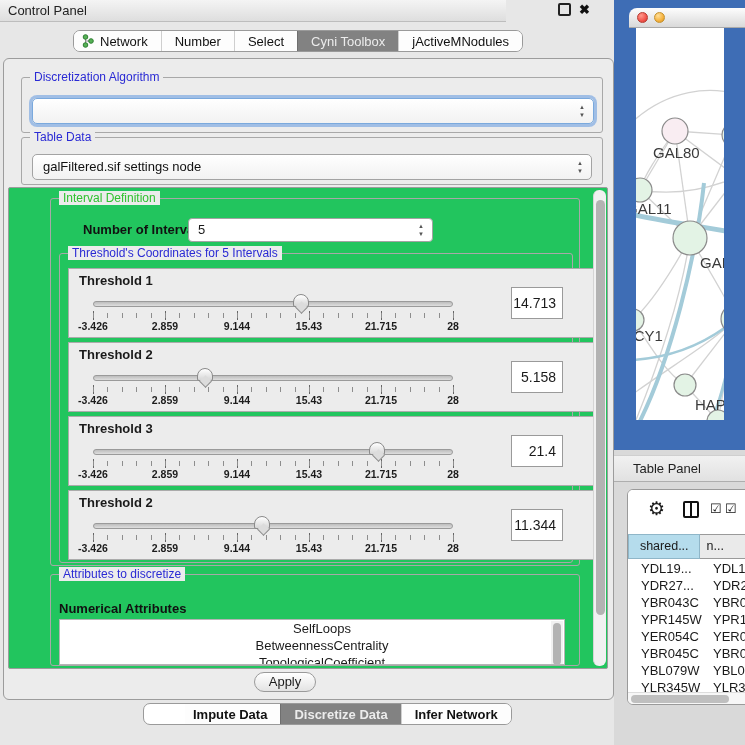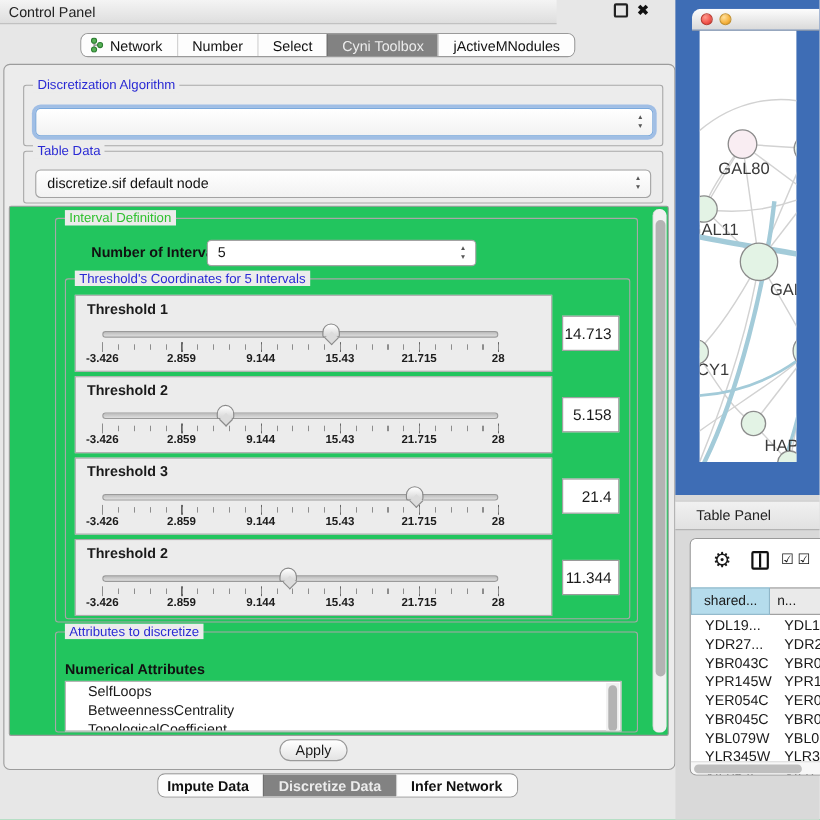--- a/index.html
+++ b/index.html
@@ -49,21 +49,21 @@
   #vscroll { position:absolute; right:1px; top:2px; bottom:2px; width:13px; background:#f1f1f1;
     border-left:1px solid #d5d5d5; border-radius:6px; }
   #vscroll .vthumb { position:absolute; left:2px; top:10px; width:9px; height:415px;
     background:#b3b3b3; border-radius:5px; }
 
   .bold13 { font-size:13px; font-weight:bold; color:#111; }
 
   .spinnerbox { position:absolute; background:#fff; border:1px solid #a3a3a3; border-radius:4px;
     font-size:13px; line-height:22px; padding-left:9px; }
 
-  .thr-box { position:absolute; left:8px; width:434px; height:70px; border:1px solid #ababab;
+  .thr-box { position:absolute; left:8px; width:536px; height:70px; border:1px solid #ababab;
     background:#ececec; }
   .thr-title { position:absolute; left:10px; top:4px; font-size:13px; font-weight:bold; }
   .track { position:absolute; left:24px; top:32px; width:360px; height:6px;
     background:linear-gradient(#bdbdbd,#dedede); border:1px solid #9a9a9a; border-radius:4px; }
   .thumb { position:absolute; top:25px; width:16px; height:13px;
     background:linear-gradient(#ffffff,#d6d6d6); border:1px solid #8a8a8a;
     border-radius:8px 8px 2px 2px; z-index:2; }
   .thumb::after { content:""; position:absolute; left:3.5px; top:8px; width:8px; height:8px;
     background:#dcdcdc; border-right:1px solid #8a8a8a; border-bottom:1px solid #8a8a8a;
     transform:rotate(45deg); }
@@ -72,31 +72,31 @@
   .ticks-minor { position:absolute; left:24px; top:44px; width:361px; height:5px;
     background:repeating-linear-gradient(to right,#8d8d8d 0 1px,transparent 1px 14.4px); }
   .ticklabels { position:absolute; left:24px; top:51px; width:360px; height:14px;
     font-size:10.5px; font-weight:bold; color:#1c1c1c; }
   .ticklabels span { position:absolute; transform:translateX(-50%); }
   .valuebox { position:absolute; left:442px; top:18px; width:52px; height:32px; background:#fff;
     border:1px solid #9a9a9a; font-size:14px; line-height:30px; text-align:right; padding-right:6px; }
 
   #attr-list { position:absolute; left:8px; top:44px; width:506px; height:46px; background:#fff;
     border:1px solid #b5b5b5; overflow:hidden; font-size:13px; }
-  #attr-list .row { padding-left:20px; line-height:17px; }
+  #attr-list .row { padding-left:20px; line-height:17px;text-align:center; }
   #attr-scroll { position:absolute; right:1px; top:1px; width:12px; height:60px; background:#f1f1f1; }
   #attr-scroll .vthumb { position:absolute; left:2px; top:2px; width:8px; height:42px;
     background:#b3b3b3; border-radius:4px; }
 
   #apply-btn { left:250px; top:613px; width:62px; height:20px;
     background:linear-gradient(#ffffff,#e3e3e3); border:1px solid #9a9a9a; border-radius:10px;
     font-size:13px; text-align:center; line-height:18px; }
 
   #bottom-tabs { left:143px; top:703px; height:22px; display:flex; border:1px solid #9a9a9a;
-    border-radius:7px; overflow:hidden; background:#fff; font-size:13px; font-weight:bold; }
+    border-radius:7px; overflow:hidden; background:#fff; font-size:13px; font-weight:bold;padding-left:41px; }
 
   
   #right-backdrop { left:614px; top:0; width:131px; height:745px; background:#d9d9d9; }
   #net-window { left:614px; top:0; width:131px; height:450px; background:#3e6db5; }
   #net-titlebar { left:15px; top:8px; width:116px; height:20px;
     background:linear-gradient(#fdfdfd,#d9d9d9); border-bottom:1px solid #aaa;
     border-radius:8px 0 0 0; }
   .light { position:absolute; top:4px; width:11px; height:11px; border-radius:50%; }
   #net-canvas { left:22px; top:28px; width:88px; height:392px; background:#fff; overflow:hidden; }
 
@@ -172,21 +172,21 @@
         <span>▲</span>
           <span>▼</span>
       </span>
     </div>
   </div>
 
 
   <div class="group" style="left:17px; top:78px; width:582px; height:48px;">
     <div class="legend blue">Table Data</div>
     <div class="combo" style="left:10px; top:16px; width:560px; height:26px;">
-      <span>discretize.sif default node</span>
+      <span>galFiltered.sif settings node</span>
       <span class="stepper">
         <span>▲</span>
           <span>▼</span>
       </span>
     </div>
   </div>
 
   <div class="abs" id="scroll-area">
 
     <div class="group" style="left:41px; top:10px; width:530px; height:368px;">

